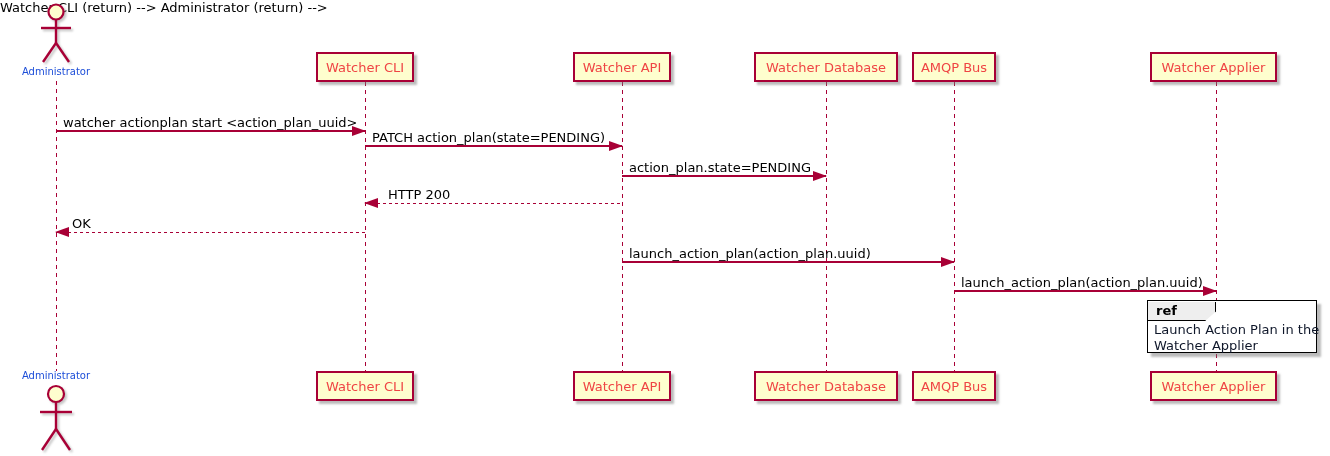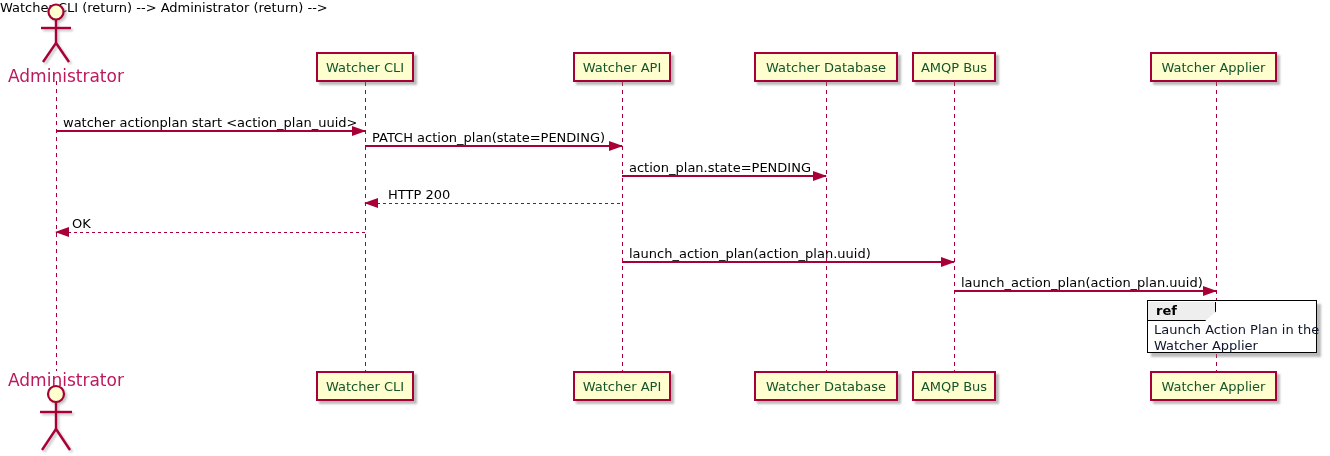--- a/index.html
+++ b/index.html
@@ -22,30 +22,30 @@
   }
 
   
   .pbox {
     position:absolute;
     height:30px;
     background:#FEFECE;
     border:2px solid #A80036;
     box-shadow:3px 3px 2px rgba(120,120,120,0.5);
     display:flex; align-items:center; justify-content:center;
-    font-size:13px; color:#14532d;
+    font-size:13px; color:#ef4444;
     z-index:3;
     white-space:nowrap;
   }
 
   
   .actor-figure { position:absolute; z-index:3; filter:drop-shadow(2px 2px 1px rgba(128,128,128,0.45)); }
   .actor-label {
     position:absolute;
-    font-size:17px; color:#be185d;
+    font-size:10px; color:#1d4ed8;
     text-align:center; white-space:nowrap;
     z-index:3;
   }
 
   
   .msg { position:absolute; height:17px; z-index:2; }
   .msg .msg-label {
     display:block;
     font-size:13px; line-height:15px; height:15px;
     white-space:nowrap; overflow:visible;

